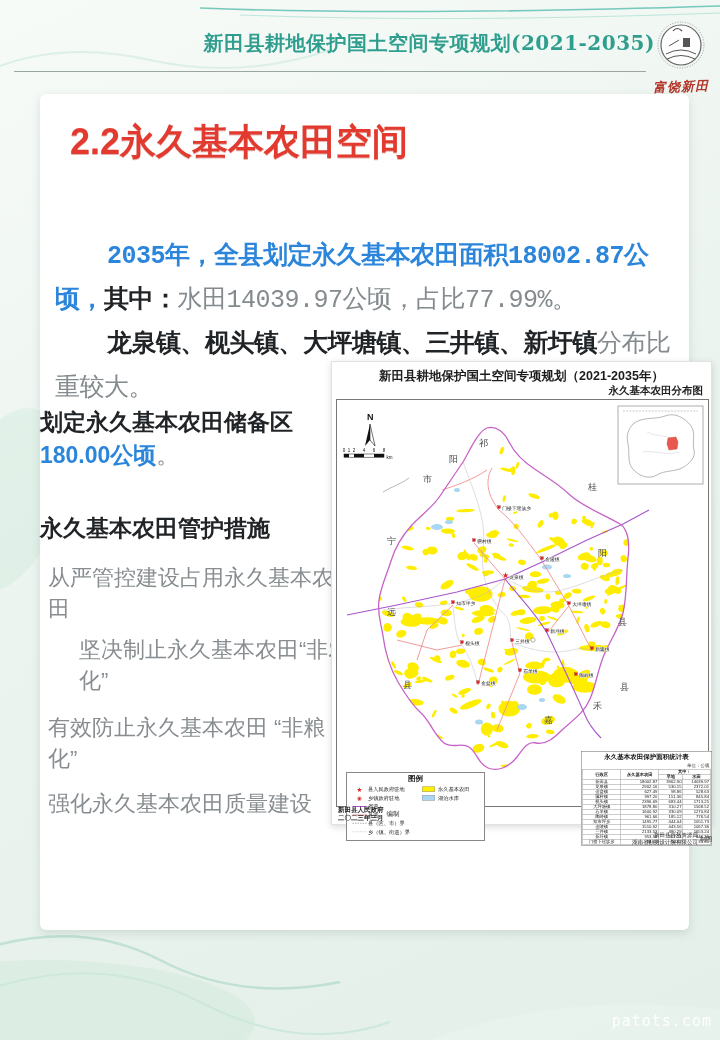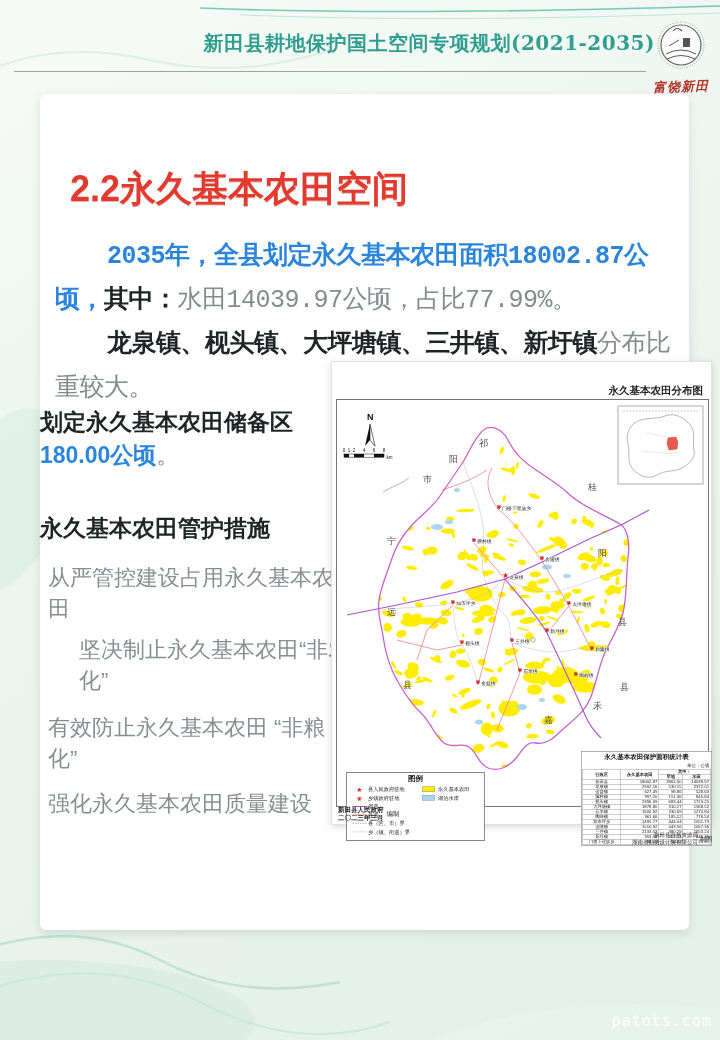--- a/index.html
+++ b/index.html
@@ -15,21 +15,21 @@
   .hdr-line{position:absolute;left:14px;top:71px;width:632px;height:1px;background:#9aa6a2;}
   .logo-wrap{position:absolute;left:649px;top:16px;width:64px;}
   .logo-caption{margin-top:-2px;text-align:center;font-family:"DejaVu Serif","Liberation Serif",serif;
     font-style:italic;font-weight:bold;font-size:13px;color:#b5362b;letter-spacing:1px;transform:rotate(-2deg);}
 
   
   .card{position:absolute;left:40px;top:94px;width:649px;height:836px;background:#fff;
         border-radius:6px;box-shadow:0 3px 10px rgba(90,120,110,.20);}
 
   .sec-title{position:absolute;left:30px;top:24px;font-size:36px;font-weight:900;
-    color:var(--red,#e23a2e);letter-spacing:0;text-shadow:0 1px 0 rgba(180,40,30,.35);margin-top:47px;}
+    color:var(--red,#e23a2e);letter-spacing:0;text-shadow:0 1px 0 rgba(180,40,30,.35);}
 
   .para{position:absolute;left:15px;width:625px;font-size:25px;line-height:44px;
         letter-spacing:-0.5px;text-indent:52px;font-family:Liberation Mono, monospace;}
   .p1{top:116px;}
   .p2{top:204px;}
   .t-blue{color:var(--blue,#2b86db);font-weight:bold;}
   .t-dark{color:var(--dark,#202427);font-weight:bold;}
   .t-gray{color:var(--gray,#848b8e);font-weight:normal;}
   .lc-block{position:absolute;left:0;width:292px;font-size:23px;line-height:33px;}
   .lc-reserve{top:312px;color:var(--dark,#202427);font-weight:bold;}
@@ -135,20 +135,21 @@
     </div>
 
     <div class="lc-block lc-mtitle">永久基本农田管护措施</div>
     <div class="lc-item m0">从严管控建设占用永久基本农田</div>
     <div class="lc-item m1">坚决制止永久基本农田“非农化”</div>
     <div class="lc-item m2">有效防止永久基本农田 “非粮化”</div>
     <div class="lc-item m3">强化永久基本农田质量建设</div>
   </div>
 
   <div class="map-panel">
+    <div class="map-title">新田县耕地保护国土空间专项规划（2021-2035年）</div>
     <div class="map-subtitle">永久基本农田分布图</div>
 
     <div class="map-frame">
       <svg id="mapsvg" width="371" height="406" viewBox="0 0 371 406">
         <defs>
           <path id="countyPath" d="M150,28 C159,25 168,33 172,42 C178,54 188,63 199,70 C211,78 223,85 233,95 C246,107 268,115 283,124 C291,129 293,143 291,158 C289,177 290,197 286,213 C282,228 273,241 267,255 C261,269 259,285 253,299 C247,313 236,320 225,330 C217,338 209,345 199,343 C190,341 186,349 180,357 C172,367 161,372 151,368 C141,364 140,352 132,347 C125,342 116,349 107,343 C97,335 93,321 84,313 C75,305 68,294 61,282 C53,268 48,252 46,236 C44,222 40,214 42,200 C44,186 50,174 54,161 C58,148 65,136 74,126 C84,115 95,108 103,96 C111,84 118,74 126,62 C132,52 141,31 150,28 Z"></path>
           <clipPath id="countyClip">
               <use href="#countyPath"></use>
             </clipPath>
         </defs>

